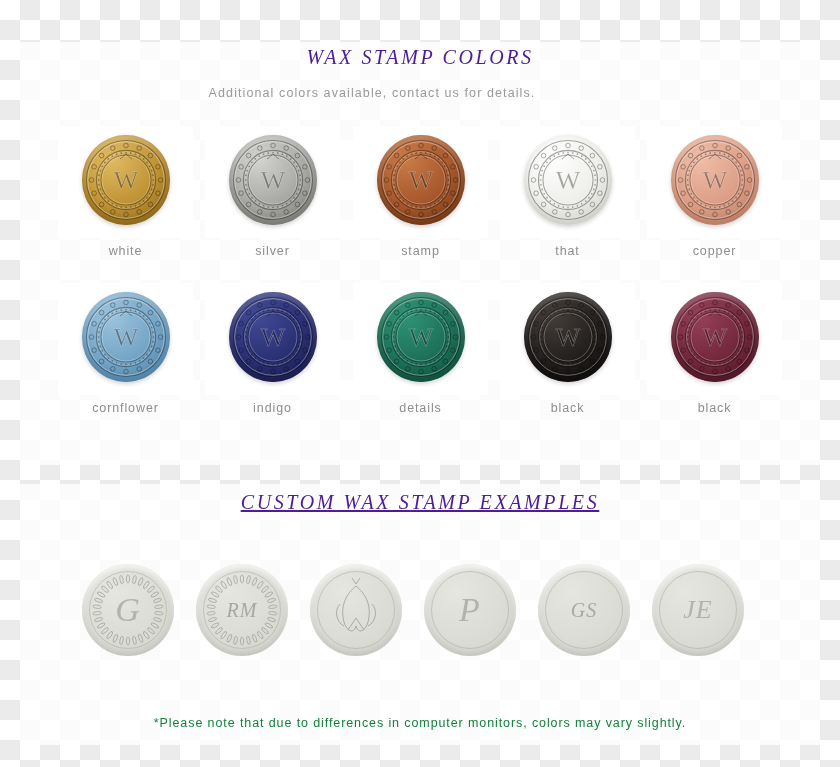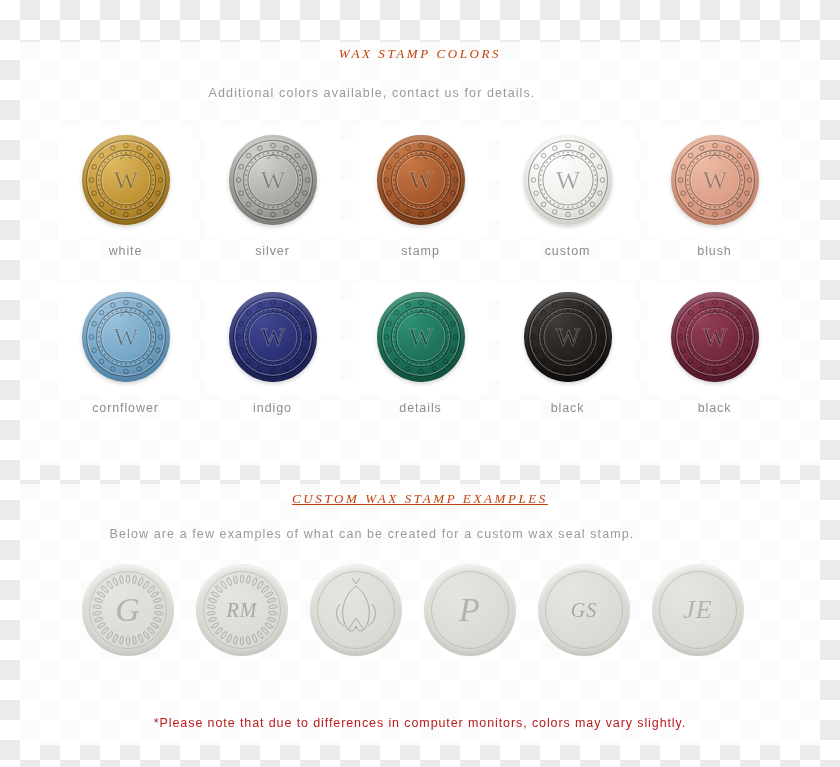--- a/index.html
+++ b/index.html
@@ -38,23 +38,23 @@
   #panel-custom  { top: 484px; height: 261px; }
 
   
   .section-title {
     position: absolute;
     left: 0;
     width: 840px;
     text-align: center;
     font-family: "Liberation Serif", serif;
     font-style: italic;
-    font-size: 13px;
+    font-size: 20px;
     letter-spacing: 2.6px;
-    color: #c2410c;
+    color: #4c1d95;
     white-space: nowrap;
   }
   #title-colors { top: 46px; }
   #title-custom { top: 491px; text-decoration: underline; }
 
   .section-sub {
     position: absolute;
     left: 0;
     width: 744px;
     text-align: center;
@@ -67,21 +67,21 @@
   #sub-custom { top: 527px; }
 
   .footnote {
     position: absolute;
     left: 0;
     top: 716px;
     width: 840px;
     text-align: center;
     font-size: 12.5px;
     letter-spacing: 0.9px;
-    color: #b91c1c;
+    color: #15803d;
     white-space: nowrap;
   }
 
   
   .swatch-row {
     position: absolute;
     left: 0;
     width: 840px;
     height: 140px;
   }
@@ -457,21 +457,21 @@
               <circle cx="65.07" cy="27.32" r="0.85" fill="rgba(0,0,0,0.34)"></circle>
               <circle cx="67.82" cy="31.25" r="0.85" fill="rgba(0,0,0,0.34)"></circle>
               <circle cx="69.84" cy="35.59" r="0.85" fill="rgba(0,0,0,0.34)"></circle>
               <circle cx="71.08" cy="40.22" r="0.85" fill="rgba(0,0,0,0.34)"></circle>
               <circle cx="44" cy="45" r="25" fill="none" stroke="rgba(0,0,0,0.34)" stroke-width="1.1"></circle>
               <circle cx="44" cy="45" r="24" fill="none" stroke="rgba(255,255,255,0.40)" stroke-width="0.7"></circle>
               <path d="M38 24 L44 19 L50 24" fill="none" stroke="rgba(0,0,0,0.34)" stroke-width="1"></path>
               <text x="44" y="45" text-anchor="middle" dominant-baseline="central" font-family="Liberation Serif, serif" font-size="26" fill="rgba(0,0,0,0.34)" stroke="rgba(255,255,255,0.40)" stroke-width="0.5">W</text>
             </svg></div>
         </div>
-        <div class="swatch-label">custom</div>
+        <div class="swatch-label">that</div>
       </div>
       <div class="swatch" style="left: 657px;">
         <div class="tile"></div>
         <div class="seal-wrap">
           <div class="seal" style="background: radial-gradient(circle at 34% 27%, rgb(239, 189, 167) 0%, rgb(221, 158, 134) 52%, rgb(185, 122, 98) 100%); box-shadow: rgb(185, 122, 98) 0px -4px 8px inset, rgba(255, 255, 255, 0.3) 0px 4px 7px inset, rgba(0, 0, 0, 0.18) 0px 2px 4px;"><svg viewBox="0 0 88 90" xmlns="http://www.w3.org/2000/svg">
               <circle cx="44" cy="45" r="39.5" fill="none" stroke="rgba(0,0,0,0.34)" stroke-width="1.1"></circle>
               <circle cx="44" cy="45" r="38.3" fill="none" stroke="rgba(255,255,255,0.40)" stroke-width="0.9"></circle>
               <circle cx="78.50" cy="45.00" r="2.3" fill="none" stroke="rgba(0,0,0,0.34)" stroke-width="0.9"></circle>
               <circle cx="75.87" cy="58.20" r="2.3" fill="none" stroke="rgba(0,0,0,0.34)" stroke-width="0.9"></circle>
               <circle cx="68.40" cy="69.40" r="2.3" fill="none" stroke="rgba(0,0,0,0.34)" stroke-width="0.9"></circle>
@@ -525,21 +525,21 @@
               <circle cx="65.07" cy="27.32" r="0.85" fill="rgba(0,0,0,0.34)"></circle>
               <circle cx="67.82" cy="31.25" r="0.85" fill="rgba(0,0,0,0.34)"></circle>
               <circle cx="69.84" cy="35.59" r="0.85" fill="rgba(0,0,0,0.34)"></circle>
               <circle cx="71.08" cy="40.22" r="0.85" fill="rgba(0,0,0,0.34)"></circle>
               <circle cx="44" cy="45" r="25" fill="none" stroke="rgba(0,0,0,0.34)" stroke-width="1.1"></circle>
               <circle cx="44" cy="45" r="24" fill="none" stroke="rgba(255,255,255,0.40)" stroke-width="0.7"></circle>
               <path d="M38 24 L44 19 L50 24" fill="none" stroke="rgba(0,0,0,0.34)" stroke-width="1"></path>
               <text x="44" y="45" text-anchor="middle" dominant-baseline="central" font-family="Liberation Serif, serif" font-size="26" fill="rgba(0,0,0,0.34)" stroke="rgba(255,255,255,0.40)" stroke-width="0.5">W</text>
             </svg></div>
         </div>
-        <div class="swatch-label">blush</div>
+        <div class="swatch-label">copper</div>
       </div>
     </div>
   <div class="swatch-row" id="row-2">
       <div class="swatch" style="left: 68px;">
         <div class="tile"></div>
         <div class="seal-wrap">
           <div class="seal" style="background: radial-gradient(circle at 34% 27%, rgb(156, 195, 221) 0%, rgb(116, 165, 198) 52%, rgb(77, 127, 162) 100%); box-shadow: rgb(77, 127, 162) 0px -4px 8px inset, rgba(255, 255, 255, 0.3) 0px 4px 7px inset, rgba(0, 0, 0, 0.18) 0px 2px 4px;"><svg viewBox="0 0 88 90" xmlns="http://www.w3.org/2000/svg">
               <circle cx="44" cy="45" r="39.5" fill="none" stroke="rgba(0,0,0,0.34)" stroke-width="1.1"></circle>
               <circle cx="44" cy="45" r="38.3" fill="none" stroke="rgba(255,255,255,0.40)" stroke-width="0.9"></circle>
               <circle cx="78.50" cy="45.00" r="2.3" fill="none" stroke="rgba(0,0,0,0.34)" stroke-width="0.9"></circle>
@@ -873,21 +873,20 @@
               <path d="M38 24 L44 19 L50 24" fill="none" stroke="rgba(0,0,0,0.34)" stroke-width="1"></path>
               <text x="44" y="45" text-anchor="middle" dominant-baseline="central" font-family="Liberation Serif, serif" font-size="26" fill="rgba(0,0,0,0.34)" stroke="rgba(255,255,255,0.40)" stroke-width="0.5">W</text>
             </svg></div>
         </div>
         <div class="swatch-label">black</div>
       </div>
     </div>
 
   <div class="section-title" id="title-custom">CUSTOM WAX STAMP EXAMPLES</div>
 
-  <div class="section-sub" id="sub-custom">Below are a few examples of what can be created for a custom wax seal stamp.</div>
 
   <div id="row-custom">
       <div class="custom-seal" style="left: 82px;">
         <div class="custom-disc"></div>
         <div class="custom-rim"></div>
         <div class="custom-art">
           <svg viewBox="0 0 92 92" xmlns="http://www.w3.org/2000/svg">
             <ellipse cx="46.00" cy="15.00" rx="1.6" ry="4.2" fill="none" stroke="rgba(150,150,142,0.75)" stroke-width="0.8" transform="rotate(0.0 46.00 15.00)"></ellipse>
             <ellipse cx="52.45" cy="15.68" rx="1.6" ry="4.2" fill="none" stroke="rgba(150,150,142,0.75)" stroke-width="0.8" transform="rotate(12.0 52.45 15.68)"></ellipse>
             <ellipse cx="58.61" cy="17.68" rx="1.6" ry="4.2" fill="none" stroke="rgba(150,150,142,0.75)" stroke-width="0.8" transform="rotate(24.0 58.61 17.68)"></ellipse>

